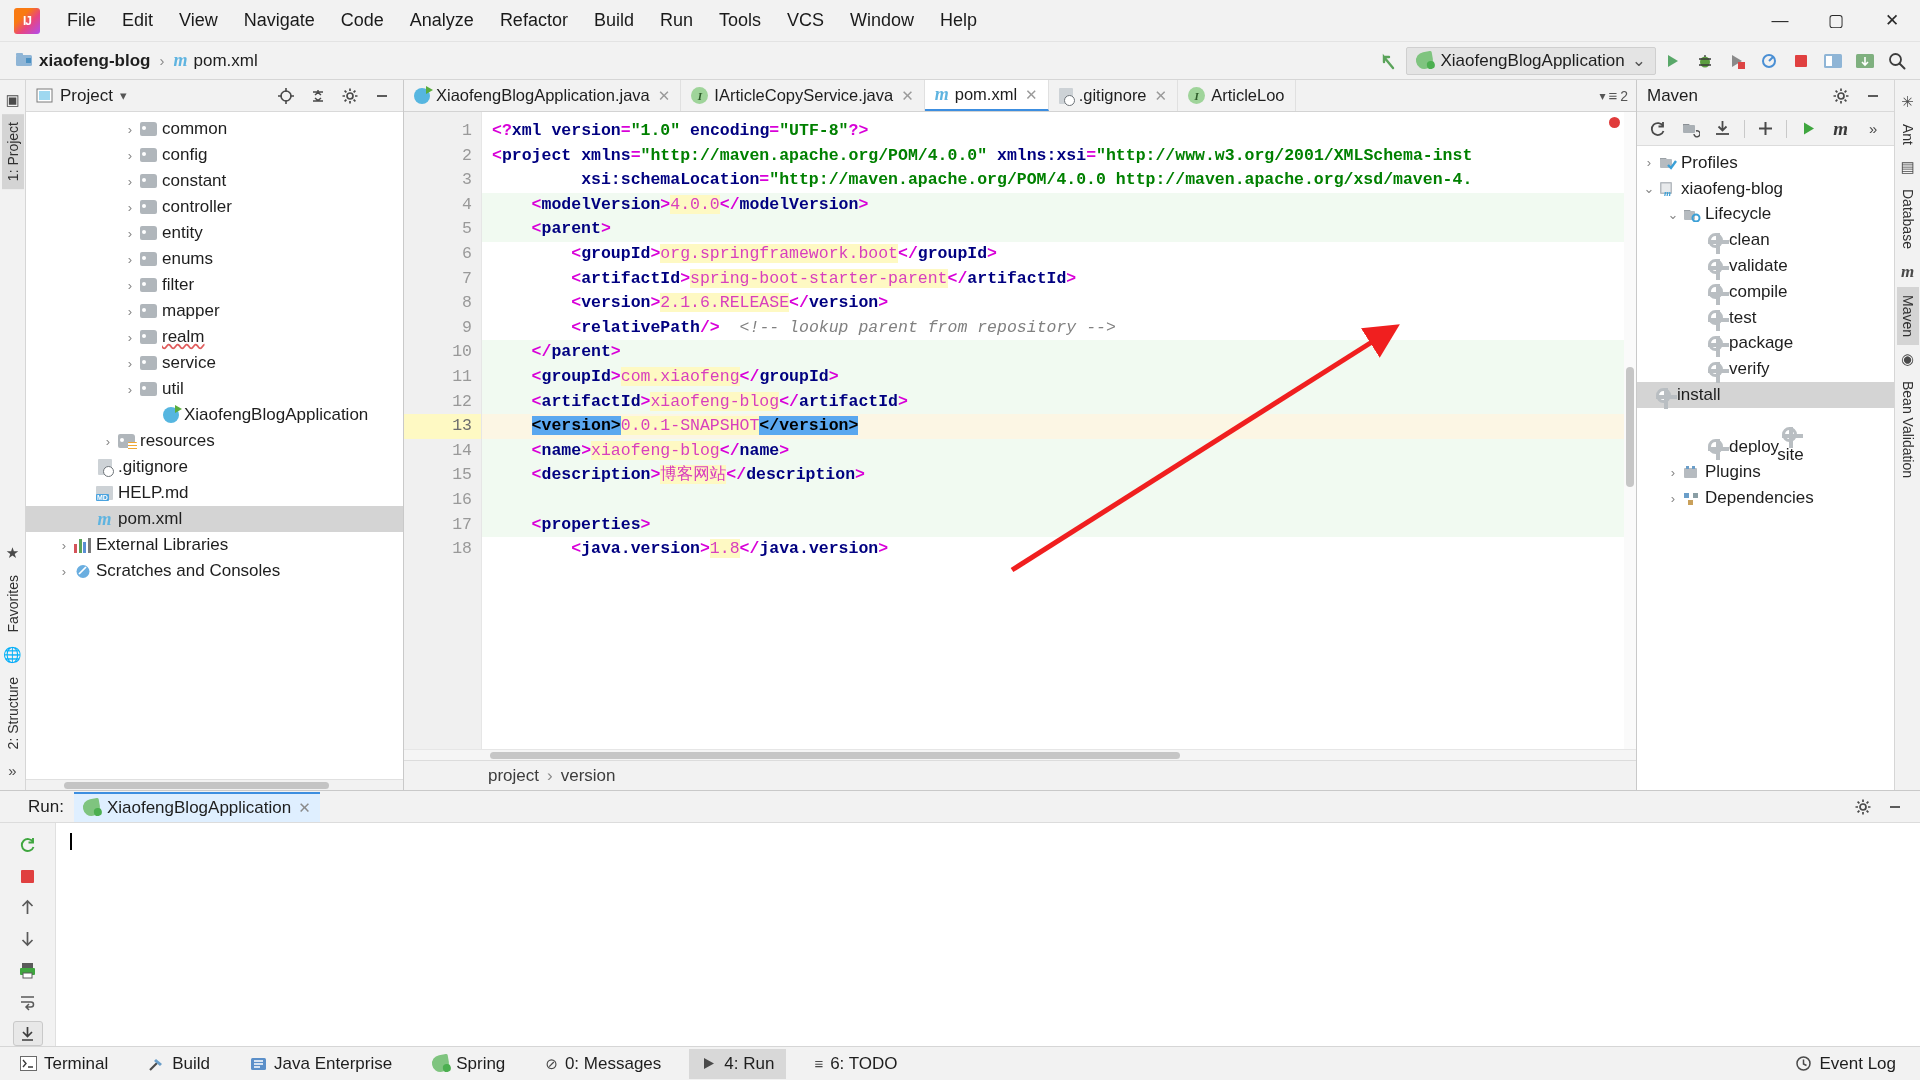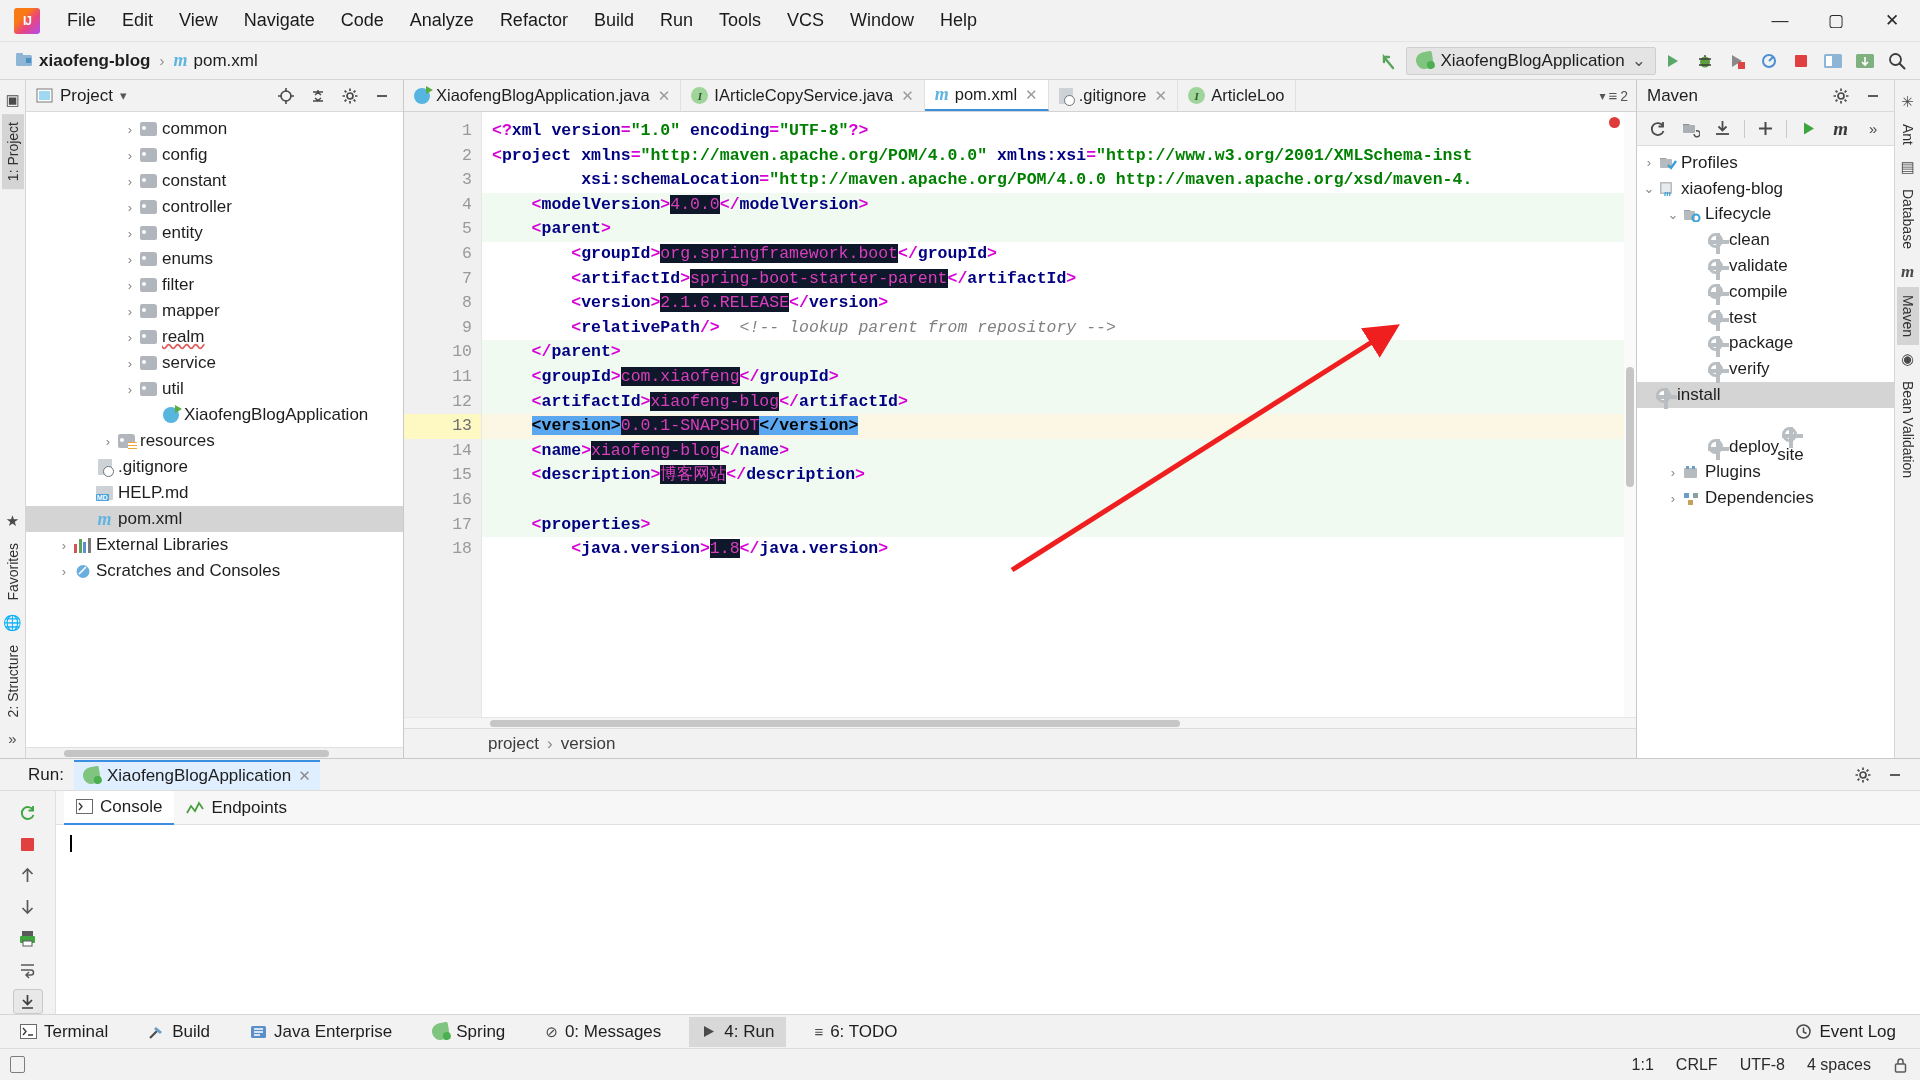--- a/index.html
+++ b/index.html
@@ -178,21 +178,21 @@
   }
   .cline { height: 24.6px; padding-left: 10px; position: relative; }
   .cline.cur { background: #fcf6e4; }
   .cline.tagbg { background: #f1faf1; }
   .tg { color: #000080; font-weight: bold; }      
   .br { color: #d800d8; font-weight: bold; }      
   .at { color: #000080; font-weight: bold; }      
   .av { color: #008000; font-weight: bold; }      
   .tx { color: #d83fbd; }                         
   .cm { color: #808080; font-style: italic; }     
-  .hl { background: #0f172a; }
+  .hl { background: #fef9c3; }
   .selhl { background: #5aa7ef; color: #000; }
 
   .editor-vscroll {
     position: absolute; right: 0; top: 0; bottom: 0; width: 12px; background: #fafafa;
   }
   .editor-vscroll .thumb { position:absolute; right:2px; top:255px; width:8px; height:120px; background:#c6c6c6; border-radius:4px; }
   .editor-hscroll { height: 11px; background: #f5f5f5; border-top: 1px solid #e6e6e6; flex:0 0 11px; position: relative; }
   .editor-hscroll .thumb { position:absolute; left:86px; top:2px; height:7px; width:690px; background:#c6c6c6; border-radius:4px; }
   .errdot { position:absolute; right: 16px; top: 5px; width: 11px; height: 11px; border-radius:50%; background:#e03b3b; }
   .bcrumbbar {
@@ -920,39 +920,20 @@
             </svg>
         </span>
         <span class="rsbtn box">
           <svg width="17" height="17" viewBox="0 0 17 17">
               <path d="M8.5 2 L8.5 11 M4 7 L8.5 11.5 L13 7 M3 15 L14 15" stroke="#3d3d3d" stroke-width="1.7" fill="none"></path>
             </svg>
         </span>
       </div>
 
       <div style="flex:1 1 auto;display:flex;flex-direction:column;min-width:0;">
-        <div class="runtabs2">
-          <div class="rtab2 active">
-            <span class="ico">
-              <svg width="17" height="15" viewBox="0 0 17 15">
-                  <rect x="0.5" y="0.5" width="16" height="14" fill="#fff" stroke="#6a6a6a"></rect>
-                  <path d="M3 4 L6 7.5 L3 11" stroke="#3a3a3a" stroke-width="1.4" fill="none"></path>
-                </svg>
-            </span>
-            <span>Console</span>
-          </div>
-          <div class="rtab2">
-            <span class="ico">
-              <svg width="18" height="16" viewBox="0 0 18 16">
-                  <path d="M1 13 L5 6 L9 11 L13 3 L17 9" stroke="#4aa03f" stroke-width="1.8" fill="none"></path>
-                </svg>
-            </span>
-            <span>Endpoints</span>
-          </div>
-        </div>
         <div class="console">
           <span></span><span class="caret"></span>
         </div>
       </div>
     </div>
   </div>
 
   <div class="bottombar">
     <div class="bbtn">
       <span class="ico">
@@ -1007,35 +988,20 @@
           <svg width="17" height="17" viewBox="0 0 17 17">
               <circle cx="8.5" cy="8.5" r="6.5" fill="none" stroke="#4a4a4a" stroke-width="1.5"></circle>
               <path d="M8.5 4.5 L8.5 9 L11.5 10.5" stroke="#4a4a4a" stroke-width="1.5" fill="none"></path>
             </svg>
         </span>
         <span>Event Log</span>
       </div>
     </div>
   </div>
 
-  <div class="statusbar">
-    <span class="lockbox"></span>
-    <span class="sright">
-      <span>1:1</span>
-      <span>CRLF</span>
-      <span>UTF-8</span>
-      <span>4 spaces</span>
-      <span class="ico">
-        <svg width="15" height="16" viewBox="0 0 15 16">
-            <rect x="2.5" y="7" width="10" height="8" rx="1" fill="none" stroke="#5a5a5a" stroke-width="1.5"></rect>
-            <path d="M5 7 V4.5 A2.5 2.5 0 0 1 10 4.5 V7" fill="none" stroke="#5a5a5a" stroke-width="1.5"></path>
-          </svg>
-      </span>
-    </span>
-  </div>
 
   <svg class="arrow-svg">
     <defs>
       <marker id="ahead" markerWidth="7" markerHeight="7" refX="3" refY="3.5" orient="auto">
         <path d="M0,0 L7,3.5 L0,7 Z" fill="#f01f1f"></path>
       </marker>
     </defs>
     <line x1="1012" y1="570" x2="1383" y2="335" stroke="#f01f1f" stroke-width="5" marker-end="url(#ahead)"></line>
   </svg>
 

